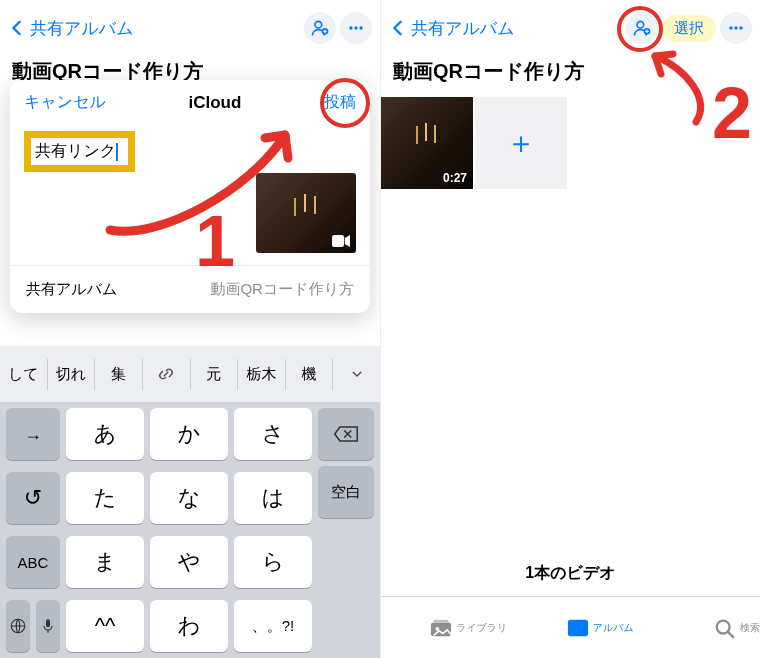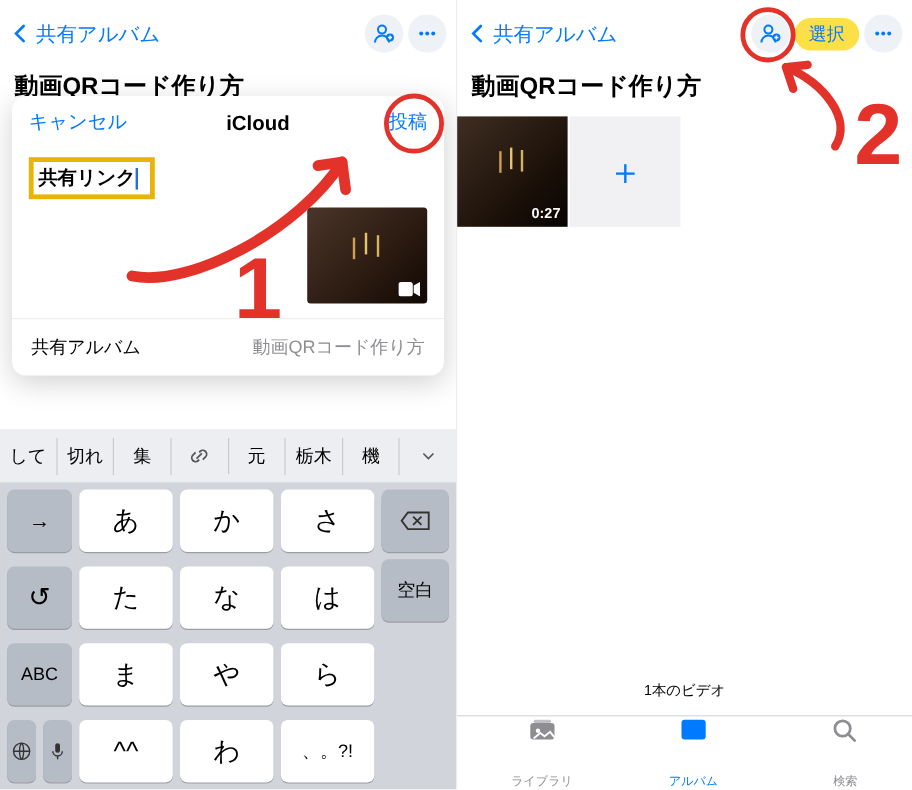--- a/index.html
+++ b/index.html
@@ -15,32 +15,32 @@
   .nav-spacer { flex: 1; }
   .circ-btn { width: 32px; height: 32px; border-radius: 16px; background: #eef2f6; display: flex; align-items: center; justify-content: center; }
   .title { font-size: 20px; font-weight: 700; padding: 2px 12px 8px; }
 
   
   .modal-backdrop { position: absolute; top: 80px; left: 10px; right: 10px; background: #fff; border-radius: 12px; box-shadow: 0 6px 24px rgba(0,0,0,.18); overflow: hidden; }
   .modal-head { display: flex; align-items: center; justify-content: space-between; padding: 12px 14px; }
   .modal-head .center { font-size: 17px; font-weight: 600; }
   .modal-head .link { color: #007aff; font-size: 16px; }
   .modal-body { padding: 6px 14px 16px; }
-  .share-input-wrap { display: inline-block; border: 4px solid #eab308; padding: 3px 10px 3px 4px; font-weight: bold; }
+  .share-input-wrap { display: inline-block; border: 7px solid #eab308; padding: 3px 10px 3px 4px; }
   .share-input { border: none; outline: none; font-size: 16px; width: 80px; }
   .cursor { display: inline-block; width: 2px; height: 18px; background: #1f6fe0; vertical-align: middle; }
   .thumb { position: absolute; right: 14px; top: 48px; width: 100px; height: 80px; background: linear-gradient(135deg,#4a352a 0%, #2a1a10 60%, #0f0804 100%); border-radius: 3px; display:flex; align-items:flex-end; justify-content:flex-end; padding:6px; }
   .thumb-candle { position:absolute; left:48%; top:26%; width:2px; height:18px; background:#e8c070; box-shadow: -10px 4px 0 #d0a050, 10px 2px 0 #d8b060; }
   .thumb .vidico { width:18px; height:12px; }
   .modal-footer { display:flex; justify-content:space-between; padding: 14px 16px; border-top:1px solid #eee; font-size:15px; }
   .modal-footer .right { color:#8d8d92; }
 
   
   .kbd { position:absolute; left:0; right:0; bottom:0; background:#d1d4da; }
-  .pred { display:flex; align-items:center; height:44px; background:#eceef1; }
+  .pred { display:flex; align-items:center; height:56px; background:#eceef1; }
   .pred .cell { flex:1; text-align:center; font-size:15px; border-right:1px solid #c8ccd2; padding:6px 0; }
   .pred .cell:last-child { border-right:none; }
   .pred .ico { width:20px; display:flex; justify-content:center; }
   .krow { display:flex; gap:6px; padding:6px 6px; }
   .key { background:#fff; border-radius:6px; box-shadow:0 1px 0 #9a9da3; display:flex; align-items:center; justify-content:center; font-size:22px; }
   .key.func { background:#b6bcc5; font-size:18px; }
   .key.w1 { flex:1; height:52px; }
   .key.w0 { width:54px; height:52px; }
 
   
@@ -50,29 +50,29 @@
 
   
   .tiles { display:flex; gap:2px; padding: 4px 0 0 0; }
   .tile { width:92px; height:92px; position:relative; }
   .tile.video { background: linear-gradient(135deg,#3f2e22 0%, #1b1008 65%, #080402 100%); }
   .tile.video .candle { position:absolute; left:48%; top:28%; width:2px; height:18px; background:#e7c070; box-shadow:-9px 3px 0 #caa050, 9px 2px 0 #d5b060; }
   .dur { position:absolute; right:6px; bottom:4px; color:#fff; font-size:12px; font-weight:600; }
   .tile.add { background:#f1f1f3; display:flex; align-items:center; justify-content:center; color:#007aff; font-size:30px; font-weight:300; }
 
   .footer-info { position:absolute; bottom:74px; left:0; right:0; text-align:center; }
-  .footer-info .l1 { font-size:12px; font-weight:400; }
+  .footer-info .l1 { font-size:16px; font-weight:700; }
   .footer-info .l2 { font-size:12px; color:#8d8d92; margin-top:2px; }
 
   .tabbar { position:absolute; bottom:0; left:0; right:0; height:62px; border-top:1px solid #d8d8dc; display:flex; }
-  .tab { flex:1; display:flex; flex-direction:column; align-items:center; justify-content:space-between; gap:2px; font-size:10px; color:#8d8d92;padding-left:15px; }
+  .tab { flex:1; display:flex; flex-direction:row; align-items:center; justify-content:flex-end; gap:2px; font-size:10px; color:#8d8d92;padding-left:15px; }
   .tab.active { color:#007aff; }
   .tab .ti { width:26px; height:22px; }
 
-  .pill-btn { background:#fde047; border-radius:14px; padding:4px 12px; color:#007aff; font-size:15px; }
+  .pill-btn { background:#fef9c3; border-radius:14px; padding:4px 12px; color:#007aff; font-size:15px; }
 </style>
 </head>
 <body>
 
 <div class="pane pane-left">
   <div class="nav">
     <svg class="back-chev" viewBox="0 0 20 20">
         <path d="M13 3 L6 10 L13 17" stroke="#007aff" stroke-width="2.5" fill="none" stroke-linecap="round"></path>
       </svg>
     <span class="back-lbl">共有アルバム</span>

